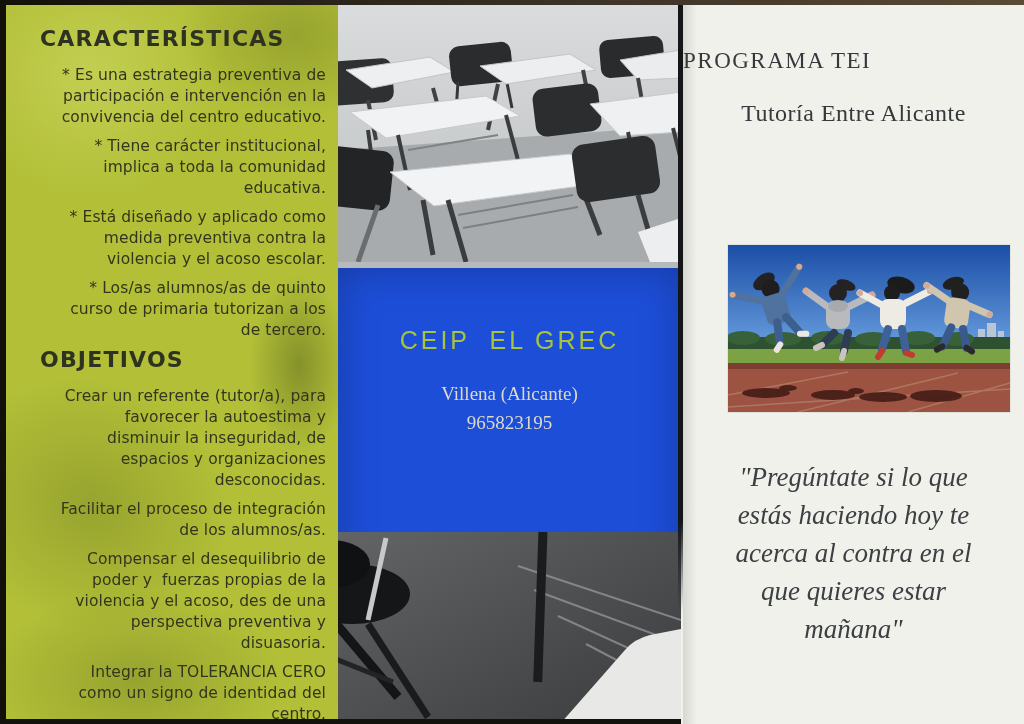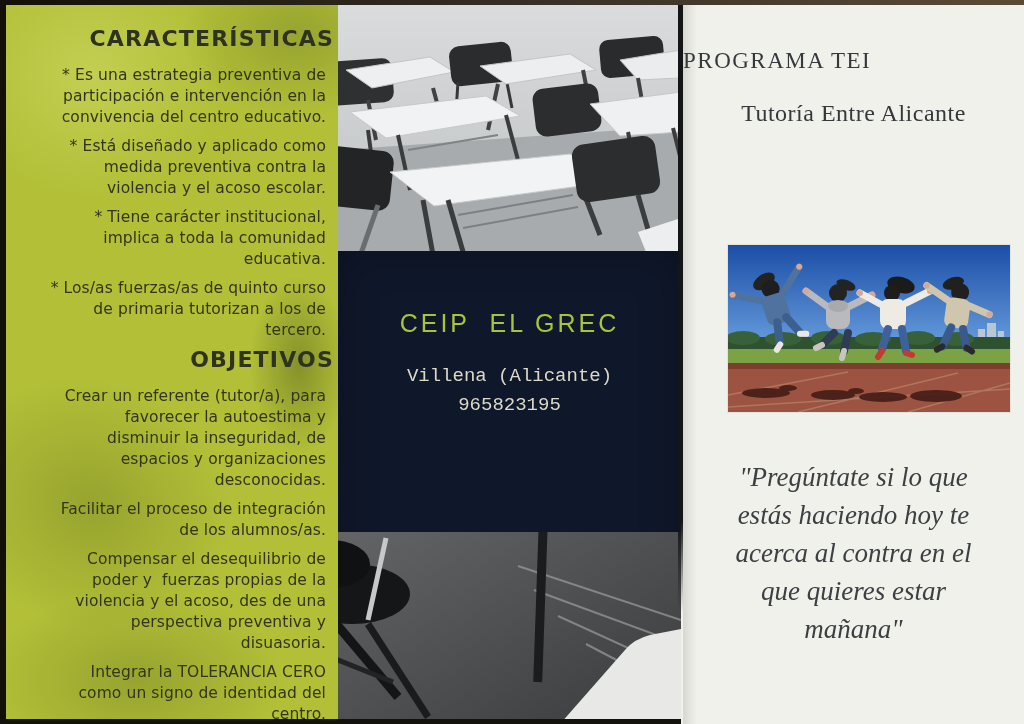--- a/index.html
+++ b/index.html
@@ -9,33 +9,33 @@
   
   .panel-left{position:absolute;left:6px;top:0;width:332px;height:724px;background:#b2bf37;overflow:hidden;}
   .blob{position:absolute;border-radius:50%;pointer-events:none;}
   .b1{left:243px;top:275px;width:100px;height:180px;background:radial-gradient(ellipse,rgba(60,72,20,.38),rgba(60,72,20,0) 70%);}
   .b2{left:-70px;top:370px;width:310px;height:270px;background:radial-gradient(ellipse,rgba(88,100,28,.30),rgba(88,100,28,0) 65%);transform:rotate(25deg);}
   .b3{left:175px;top:-50px;width:230px;height:170px;background:radial-gradient(ellipse,rgba(70,82,24,.25),rgba(70,82,24,0) 70%);}
   .b4{left:-50px;top:-50px;width:270px;height:250px;background:radial-gradient(ellipse,rgba(222,232,125,.38),rgba(222,232,125,0) 70%);}
   .b5{left:-20px;top:590px;width:300px;height:180px;background:radial-gradient(ellipse,rgba(80,92,26,.28),rgba(80,92,26,0) 70%);}
   .left-content{position:absolute;left:34px;top:28px;width:294px;color:#33361f;
                 font-size:15.5px;line-height:21px;letter-spacing:.1px;}
-  .hand-h{font-size:22px;font-weight:600;letter-spacing:1.2px;margin:0 0 16px 0;color:#2e3220;text-align:right;}
+  .hand-h{font-size:22px;font-weight:600;letter-spacing:1.2px;margin:0 0 16px 0;color:#2e3220;}
   .hand-h.second{}
   .left-content p{margin:8px;white-space:pre-wrap;text-align:right;}
 
   
   .panel-center{position:absolute;left:338px;top:0;width:343px;height:724px;background:#b7babc;}
   .ph-top{position:absolute;left:0;top:0;width:343px;height:262px;display:block;}
   .ph-bottom{position:absolute;left:0;top:532px;width:343px;height:192px;display:block;}
-  .contact-card{position:absolute;left:0;top:251px;width:343px;height:332px;background:#0f172a;text-align:center;
+  .contact-card{position:absolute;left:0;top:268px;width:343px;height:332px;background:#1d4ed8;text-align:center;
                 box-shadow:inset 0 0 40px rgba(0,0,0,.25);}
   .school{margin:0;padding-top:58px;font-family:"Liberation Sans",sans-serif;font-size:25px;
           letter-spacing:3px;color:#a9c33b;white-space:pre;font-weight:400;}
-  .address{margin-top:24px;font-family:Liberation Mono, monospace;font-size:19px;line-height:29px;color:#ddd9c8;}
+  .address{margin-top:24px;font-family:Liberation Serif, serif;font-size:19px;line-height:29px;color:#ddd9c8;}
   .address div{margin:0;}
 
   
   .panel-right{position:absolute;left:683px;top:0;width:341px;height:724px;background:#f1f1ec;}
   .panel-right::before{content:"";position:absolute;left:0;top:0;width:14px;height:724px;
        background:linear-gradient(to right,rgba(60,60,55,.14),rgba(60,60,55,0));}
   .r-title{margin:0;padding-top:48px;font-family:"Liberation Serif",serif;
            font-size:23px;letter-spacing:1.5px;color:#35393b;font-weight:400;}
   .r-sub{margin:0;padding-top:26px;text-align:center;font-family:"Liberation Serif",serif;
          font-size:24px;letter-spacing:.5px;color:#35393b;font-weight:400;}
@@ -60,23 +60,23 @@
   <div class="panel-left">
     <div class="blob b4"></div>
     <div class="blob b1"></div>
     <div class="blob b2"></div>
     <div class="blob b3"></div>
     <div class="blob b5"></div>
 
     <div class="left-content">
       <h2 class="hand-h">CARACTERÍSTICAS</h2>
       <p>* Es una estrategia preventiva de participación e intervención en la convivencia del centro educativo.</p>
+      <p>* Tiene carácter institucional, implica a toda la comunidad educativa.</p>
       <p>* Está diseñado y aplicado como medida preventiva contra la violencia y el acoso escolar.</p>
-      <p>* Tiene carácter institucional, implica a toda la comunidad educativa.</p>
-      <p>* Los/as fuerzas/as de quinto curso de primaria tutorizan a los de tercero.</p>
+      <p>* Los/as alumnos/as de quinto curso de primaria tutorizan a los de tercero.</p>
 
       <h2 class="hand-h second">OBJETIVOS</h2>
       <p>Crear un referente (tutor/a), para favorecer la autoestima y disminuir la inseguridad, de espacios y organizaciones desconocidas.</p>
       <p>Facilitar el proceso de integración de los alumnos/as.</p>
       <p>Compensar el desequilibrio de poder y  fuerzas propias de la violencia y el acoso, des de una perspectiva preventiva y disuasoria.</p>
       <p>Integrar la TOLERANCIA CERO como un signo de identidad del centro.</p>
     </div>
   </div>
 
   <div class="panel-center">

